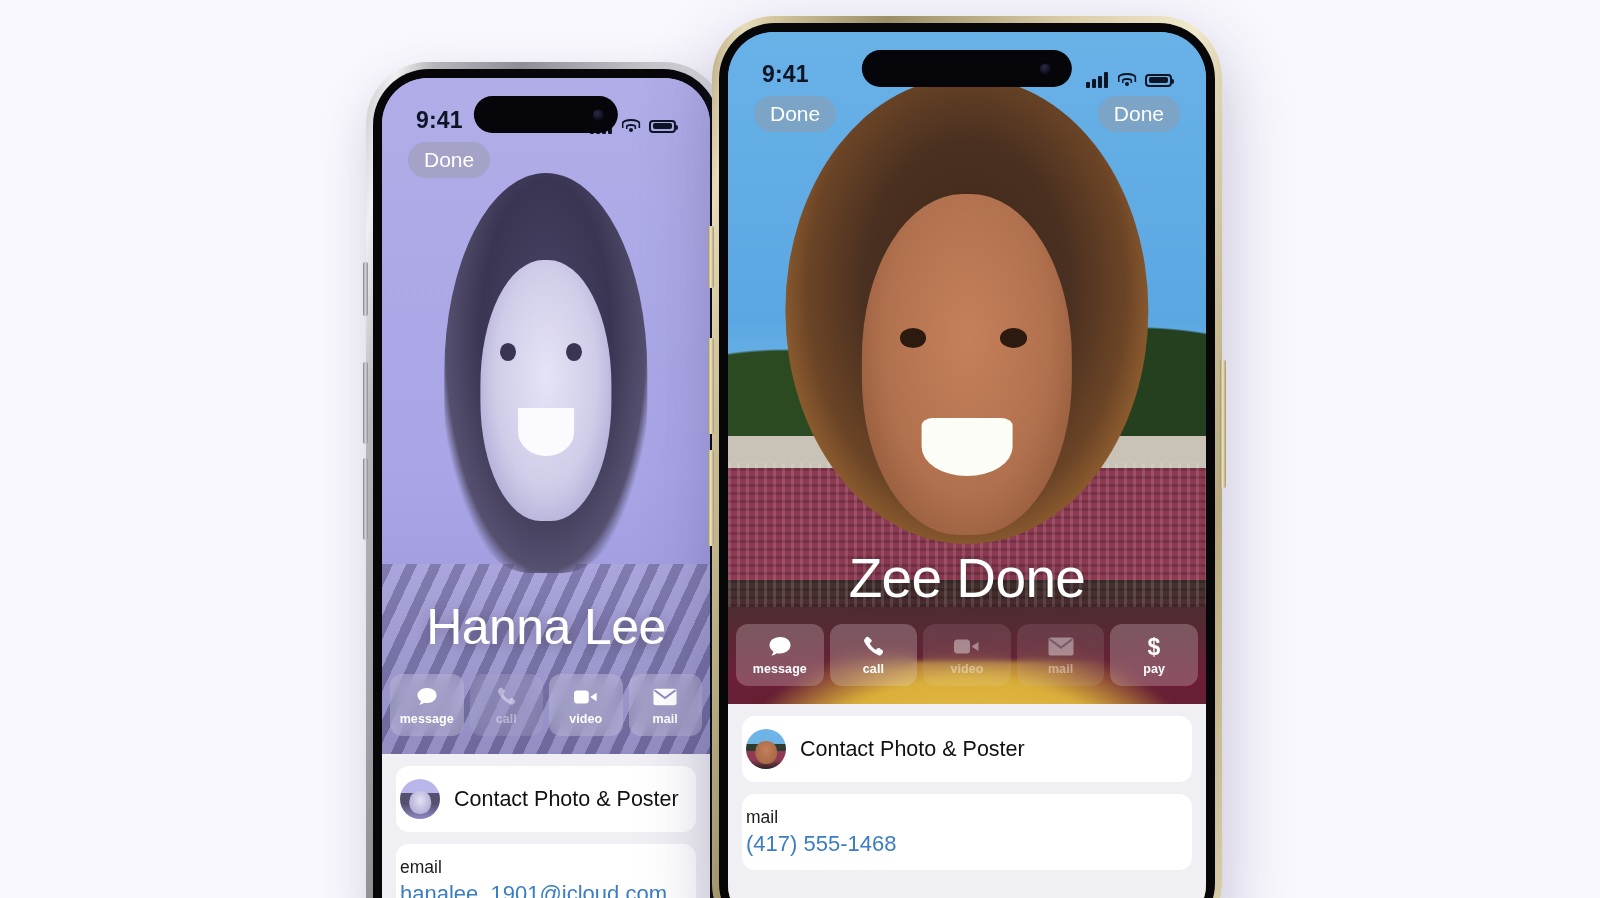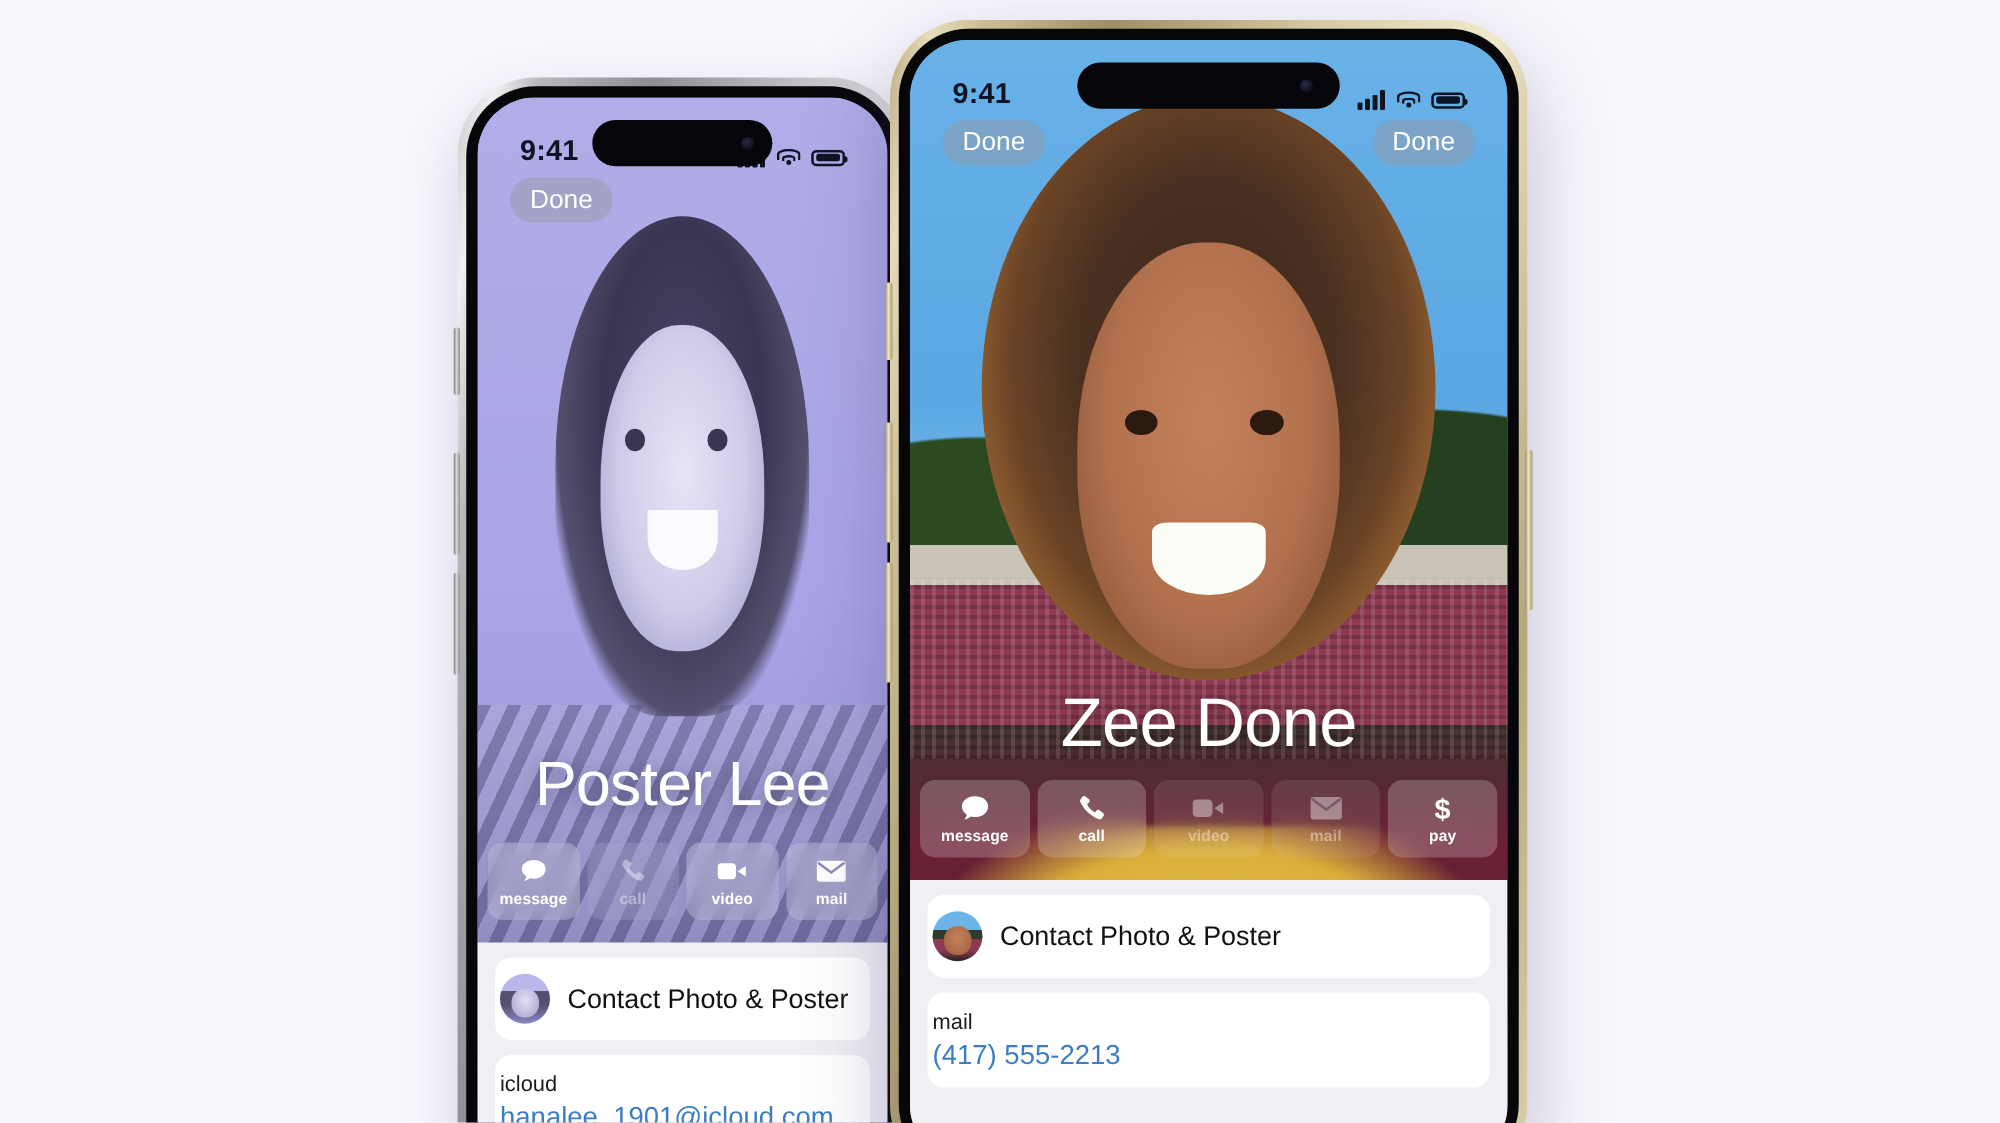--- a/index.html
+++ b/index.html
@@ -268,21 +268,21 @@
               <i></i>
             </div>
         </div>
       </div>
       <div class="island">
         <div class="cam"></div>
       </div>
 
       <div class="navbtn left">Done</div>
 
-      <div class="cname" style="top:520px;">Poster Lee</div>
+      <div class="cname" style="top:520px;">Hanna Lee</div>
 
       <div class="actions" style="top:596px;">
         <div class="act">
           <span class="glyph">
             <svg width="22" height="20" viewBox="0 0 24 22">
                 <path d="M12 1C6 1 1.5 4.6 1.5 9.1c0 2.6 1.5 4.9 3.9 6.4-.2 1.4-.9 2.9-2 4 2.3-.3 4.1-1.3 5.3-2.3 1 .3 2.1.4 3.3.4 6 0 10.5-3.6 10.5-8.5S18 1 12 1z" fill="#fff"></path>
               </svg>
           </span>
           <span class="lbl">message</span>
         </div>
@@ -315,21 +315,21 @@
       </div>
 
       <div class="sheet" style="top:676px; bottom:0;">
         <div class="card row-photo">
           <div class="avatar purple">
               <div class="fc"></div>
             </div>
           <div class="row-title">Contact Photo &amp; Poster</div>
         </div>
         <div class="card">
-          <div class="field-label">icloud</div>
+          <div class="field-label">email</div>
           <div class="field-value">hanalee_1901@icloud.com</div>
         </div>
       </div>
 
     </div>
   </div>
 
   <div class="phone front" id="phone-front">
     <div class="band"></div>
 
@@ -430,20 +430,20 @@
 
       <div class="sheet" style="top:672px; bottom:0;">
         <div class="card row-photo">
           <div class="avatar">
               <div class="fc"></div>
             </div>
           <div class="row-title">Contact Photo &amp; Poster</div>
         </div>
         <div class="card">
           <div class="field-label">mail</div>
-          <div class="field-value">(417) 555-2213</div>
+          <div class="field-value">(417) 555-1468</div>
         </div>
       </div>
 
     </div>
   </div>
 
 </div>
 
 </body></html>

